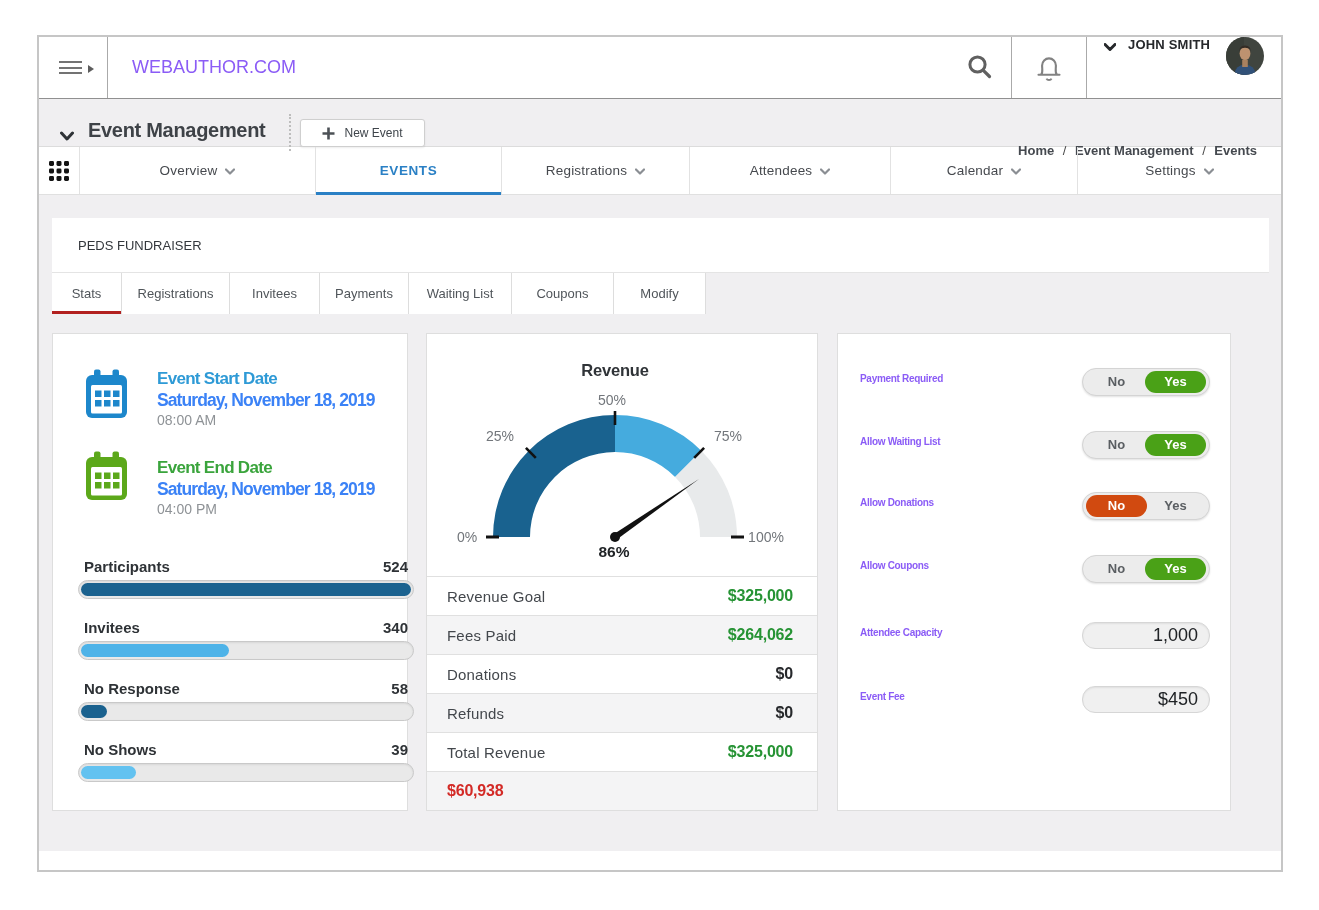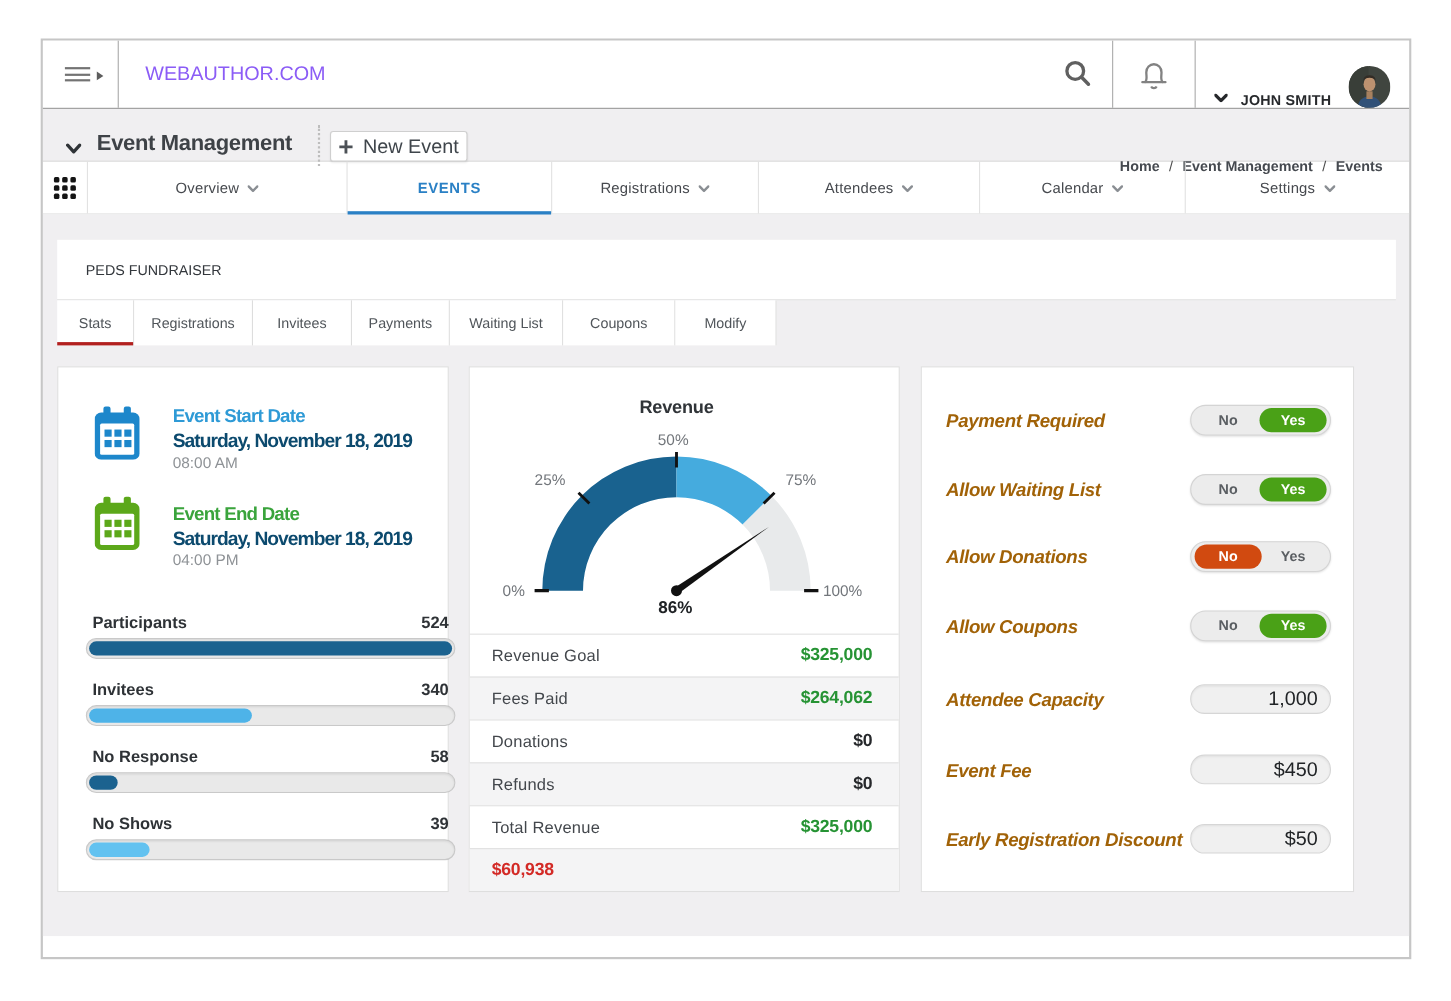--- a/index.html
+++ b/index.html
@@ -8,29 +8,29 @@
 
 .hdr { height:62px; display:flex; align-items:stretch; border-bottom:1px solid #909090; background:#fff; position:relative; }
 .hdr .burgercell { width:69px; border-right:1px solid #aaaaaa; position:relative; }
 .burger { position:absolute; left:20px; top:24px; width:23px; height:14px; }
 .burger .b { position:absolute; left:0; width:23px; height:2.4px; background:#737373; }
 .burger .b1{top:0}.burger .b2{top:5.5px}.burger .b3{top:11px}
 .burger .arr { position:absolute; left:29px; top:3.5px; width:0; height:0; border-left:6px solid #5d5d5d; border-top:4px solid transparent; border-bottom:4px solid transparent; }
 .logo { flex:1; display:flex; align-items:center; padding-left:24px; font-size:18px; letter-spacing:0px; color:#8b5cf6; }
 .hdr .search { position:absolute; left:927px; top:16px; }
 .cell-bell { width:76px; border-left:1px solid #aaaaaa; border-right:1px solid #aaaaaa; display:flex; align-items:center; justify-content:center; }
-.cell-user { width:194px; display:flex; align-items:flex-end; }
+.cell-user { width:194px; display:flex; align-items:flex-start; }
 .uname { font-size:13px; color:#26282b; letter-spacing:0.2px; margin-left:12px; font-weight:700; }
 .avatar { margin-left:16px; display:flex; }
 
 .band { height:48px; background:#f0eff1; border-bottom:1px solid #dcdcdc; position:relative; }
 .band .bchev { position:absolute; left:21px; top:28px; }
 .band h1 { position:absolute; left:49px; top:20px; font-size:20px; font-weight:700; color:#3e4247; letter-spacing:-0.3px; }
 .band .dotsep { position:absolute; left:250px; top:15px; height:37px; border-left:2px dotted #bdbdbd; }
-.newevent { position:absolute; left:261px; top:20px; width:125px; height:28px; background:#fff; border:1px solid #cfcfcf; border-radius:3px; box-shadow:0 1px 2px rgba(0,0,0,0.08); font-size:18px; color:#3f454b; display:flex; align-items:center; justify-content:center; font-weight:400; }
+.newevent { position:absolute; left:261px; top:20px; width:125px; height:28px; background:#fff; border:1px solid #cfcfcf; border-radius:3px; box-shadow:0 1px 2px rgba(0,0,0,0.08); font-size:12px; color:#3f454b; display:flex; align-items:center; justify-content:center; font-weight:400; }
 .newevent .plus { margin-right:9px; display:inline-flex; }
 .crumbs { position:absolute; right:24px; top:24px; font-size:13px; font-weight:700; color:#45494f; letter-spacing:0px;margin-top:20px; }
 .crumbs .sep { color:#4a4a4a; font-weight:400; padding:0 5px; }
 
 .tabs { height:48px; display:flex; border-bottom:1px solid #e0e0e0; background:#fff; }
 .tabs .gridcell { width:41px; flex:none; border-right:1px solid #e2e2e2; display:flex; align-items:center; justify-content:center; }
 .tab { flex:none; display:flex; align-items:center; justify-content:center; font-size:13.5px; color:#46494e; border-right:1px solid #e2e2e2; position:relative; letter-spacing:0.2px; }
 .tab:last-child { border-right:none; }
 .tab .tchev { margin-left:8px; }
 .tab.active { color:#2a80c5; font-weight:700; letter-spacing:0.6px; }
@@ -46,41 +46,41 @@
 .card1 { width:356px; }
 .card2 { width:392px; margin-left:18px; }
 .card3 { width:394px; margin-left:19px; }
 
 .evrow { position:absolute; left:33px; }
 .ev1 { top:34px; } .ev2 { top:116px; }
 .evtext { position:absolute; left:104px; width:280px; }
 .evt1 { top:35px; } .evt2 { top:124px; }
 .evtitle { font-size:17px; font-weight:700; letter-spacing:-0.7px; }
 .evtitle.blue { color:#2e9ad6; } .evtitle.green { color:#3aa43c; }
-.evdate { font-size:17.5px; color:#0c4a6e; margin-top:1px; font-weight:700; letter-spacing:-0.9px;}
+.evdate { font-size:17.5px; color:#3b82f6; margin-top:1px; font-weight:700; letter-spacing:-0.9px;}
 .evtime { font-size:14px; color:#8e9296; margin-top:1px; }
 .bars { position:absolute; left:25px; top:224px; width:336px; }
 .brow { position:relative; height:61px; }
 .blabel { position:absolute; left:6px; top:0; font-size:15px; font-weight:700; color:#2e3236; }
 .bval { position:absolute; right:6px; top:0; font-size:15px; font-weight:700; color:#2e3236; }
 .btrack { position:absolute; left:0; top:22px; width:336px; height:19px; border:1px solid #c9c9c9; background:#e9e9e9; border-radius:10px; box-shadow:inset 0 1px 2px rgba(0,0,0,0.08); }
 .bfill { position:absolute; left:2px; top:2px; height:13px; border-radius:7px; }
 .dkblue { background:#1b628f; } .ltblue { background:#4eb3e8; }
 
 .rtitle { width:340px; margin-left:18px; text-align:center; margin-top:27px; font-size:16.5px; font-weight:700; color:#303438; letter-spacing:-0.2px; }
 .gwrap { margin-top:8px; margin-left:18px; }
 .rtable { position:absolute; left:0; right:0; top:242px; }
 .rrow { height:39px; display:flex; align-items:center; padding:0 24px 0 20px; font-size:15px; border-top:1px solid #e0e0e0; box-sizing:border-box; }
 .rrow:nth-child(even) { background:#f4f4f5; }
 .rlab { color:#43474c; flex:1; letter-spacing:0.2px; }
 .rval { font-weight:700; font-size:16px; letter-spacing:-0.2px; }
 .vgreen { color:#269334; } .vdark { color:#26282b; } .vred { color:#d32a26; }
 
 .prow { position:absolute; left:22px; right:20px; height:28px; }
-.plabel { position:absolute; left:0; top:5px; font-size:17px; font-weight:700; color:#a16207; letter-spacing:-0.3px;font-style:italic; }
+.plabel { position:absolute; left:0; top:5px; font-size:10px; font-weight:700; color:#8b5cf6; letter-spacing:-0.3px; }
 .toggle { position:absolute; right:0; top:0; width:128px; height:28px; background:#ececec; border:1px solid #d4d4d4; border-radius:14px; box-shadow:0 1px 2px rgba(0,0,0,0.12); }
 .tno, .tyes { position:absolute; top:2px; width:61px; height:22px; border-radius:11px; font-size:13px; line-height:22px; text-align:center; }
 .tno { left:3px; } .tyes { left:62px; }
 .ton-green { background:#4aa117; color:#fff; font-weight:700; }
 .ton-orange { background:#d14a10; color:#fff; font-weight:700; }
 .toff { color:#5a5e62; font-weight:700; }
 .inputbox { position:absolute; right:0; top:0; width:128px; height:27px; background:#f0f0f0; border:1px solid #d6d6d6; border-radius:13px; box-shadow:inset 0 1px 2px rgba(0,0,0,0.07); font-size:18px; color:#202326; text-align:right; line-height:25px; padding-right:11px; font-weight:400; }
 </style>
 </head>
 <body>
@@ -348,20 +348,16 @@
             </div>
         </div>
         <div class="prow" style="top:288px">
           <span class="plabel">Attendee Capacity</span>
           <div class="inputbox">1,000</div>
         </div>
         <div class="prow" style="top:352px">
           <span class="plabel">Event Fee</span>
           <div class="inputbox">$450</div>
         </div>
-        <div class="prow" style="top:415px">
-          <span class="plabel">Early Registration Discount</span>
-          <div class="inputbox">$50</div>
-        </div>
       </div>
     </div>
   </div>
 </div>
 
 </body></html>

